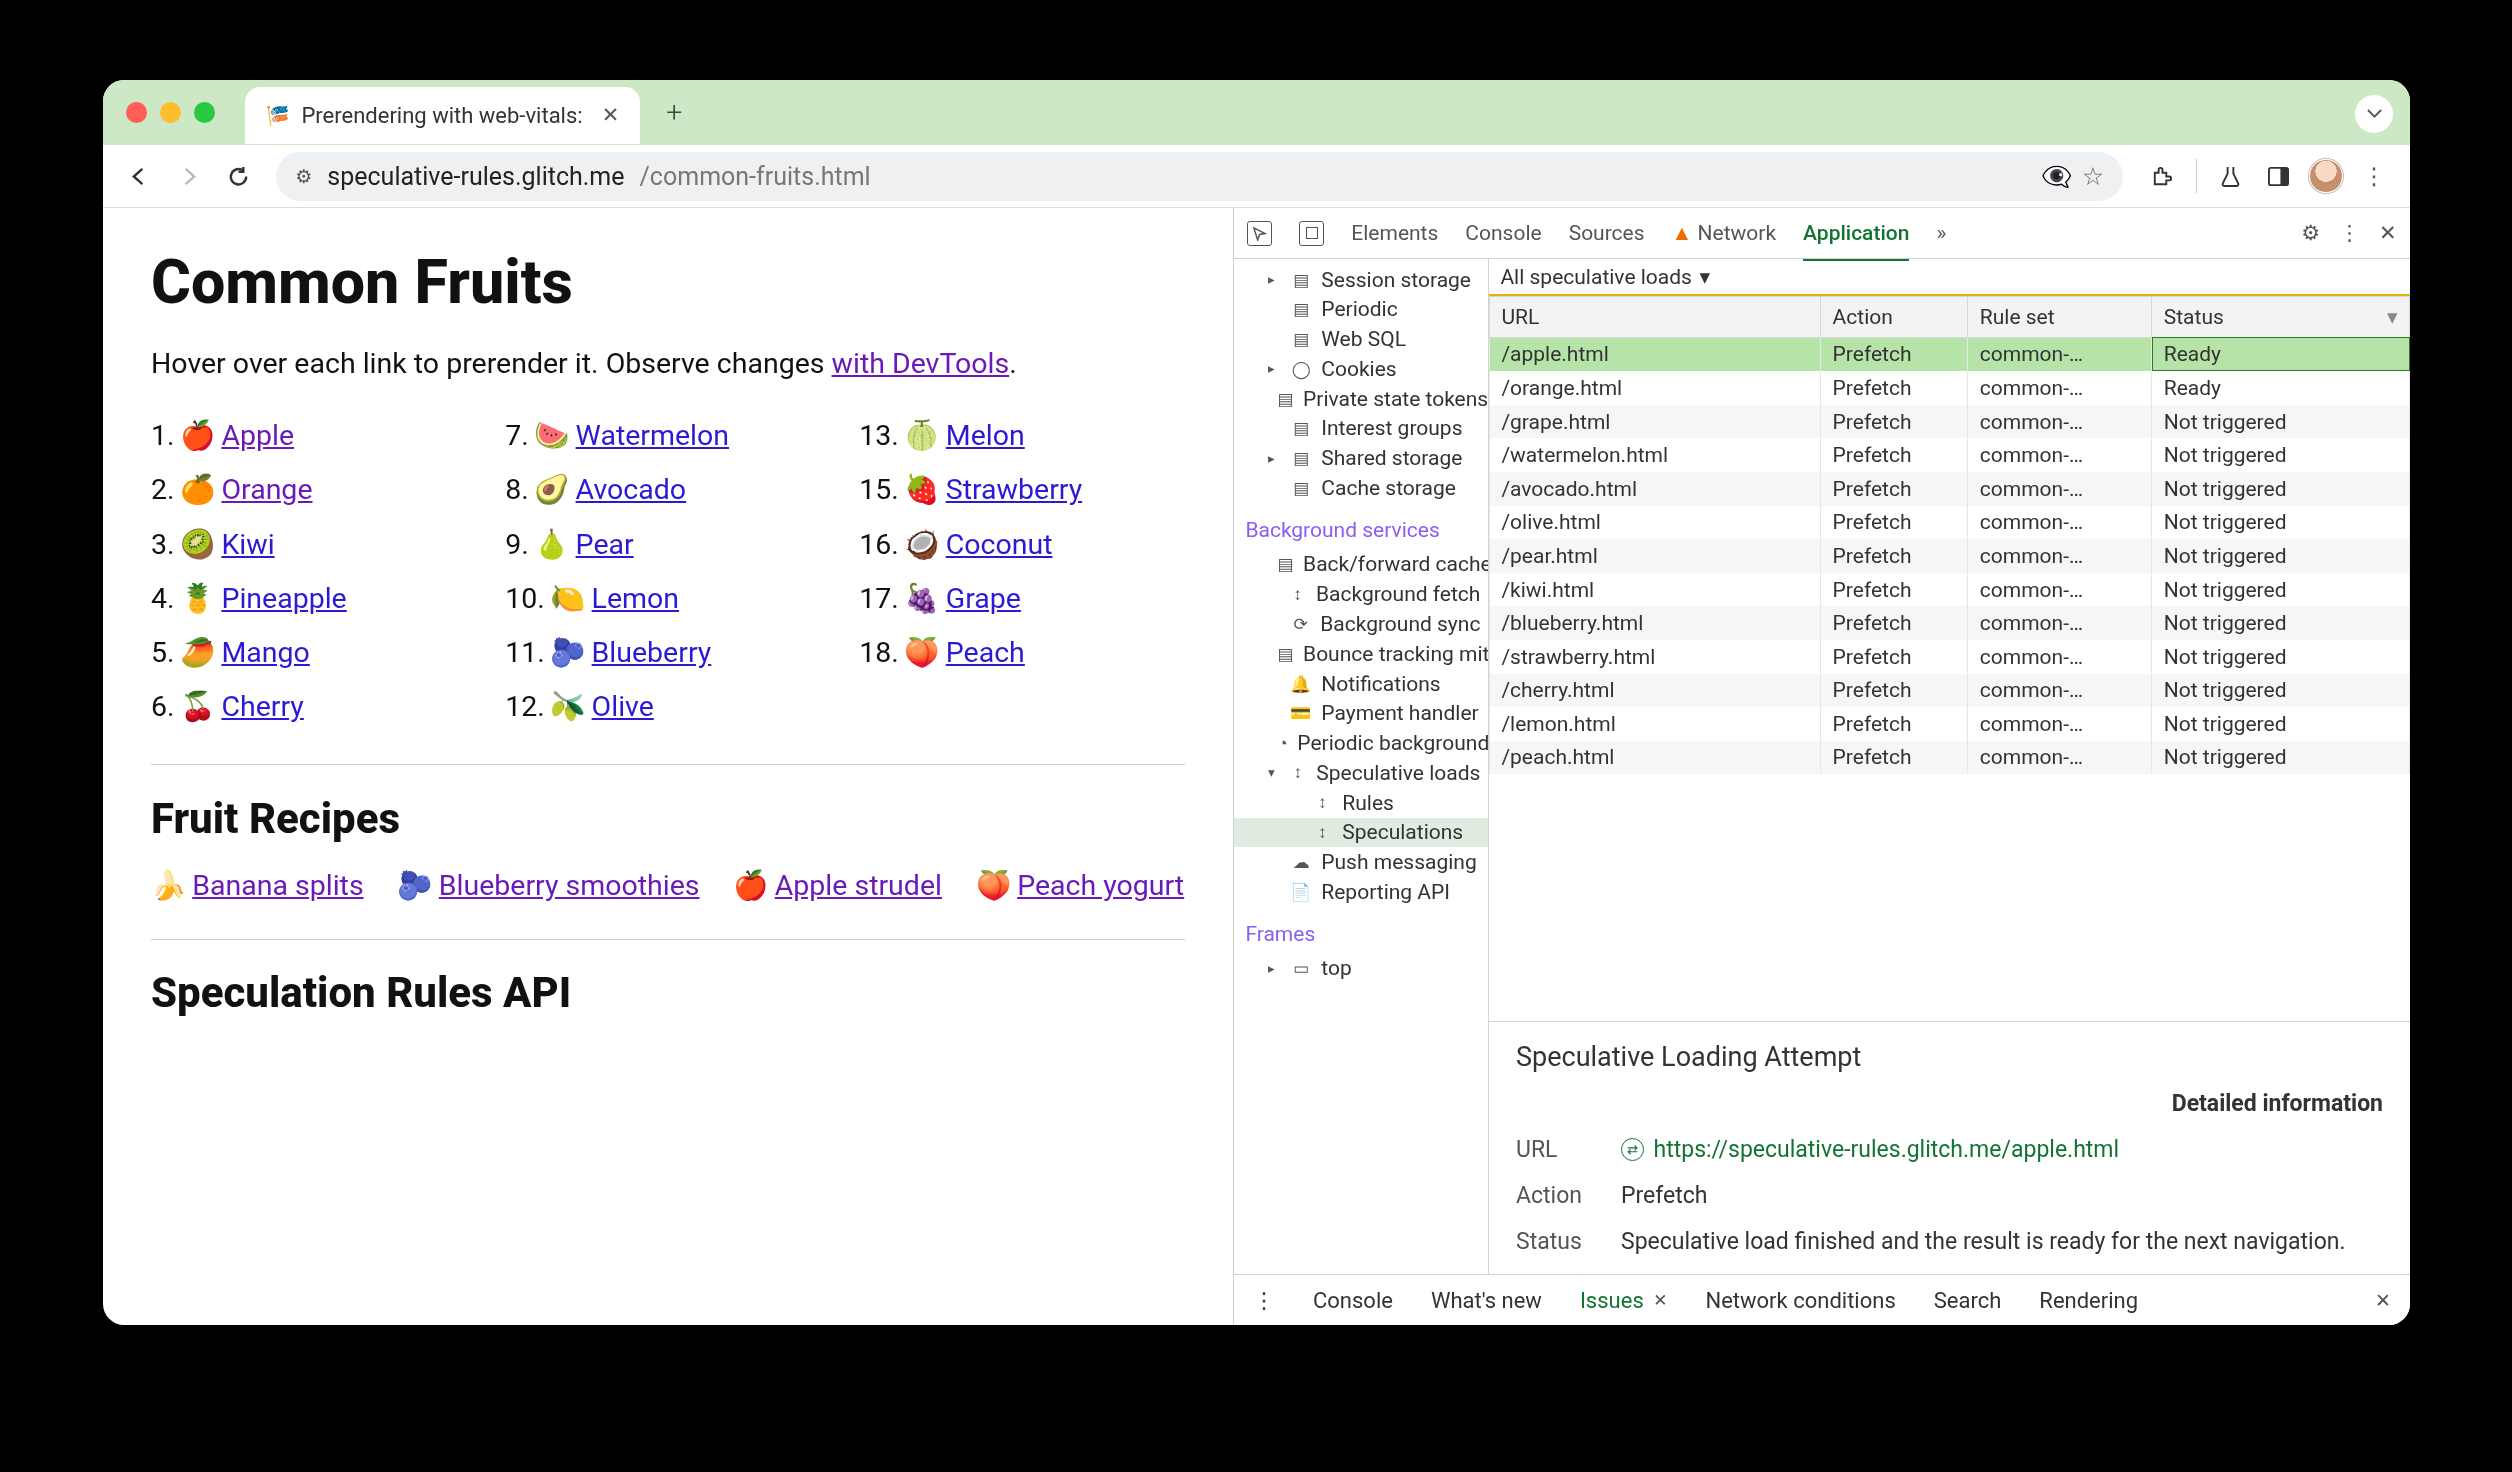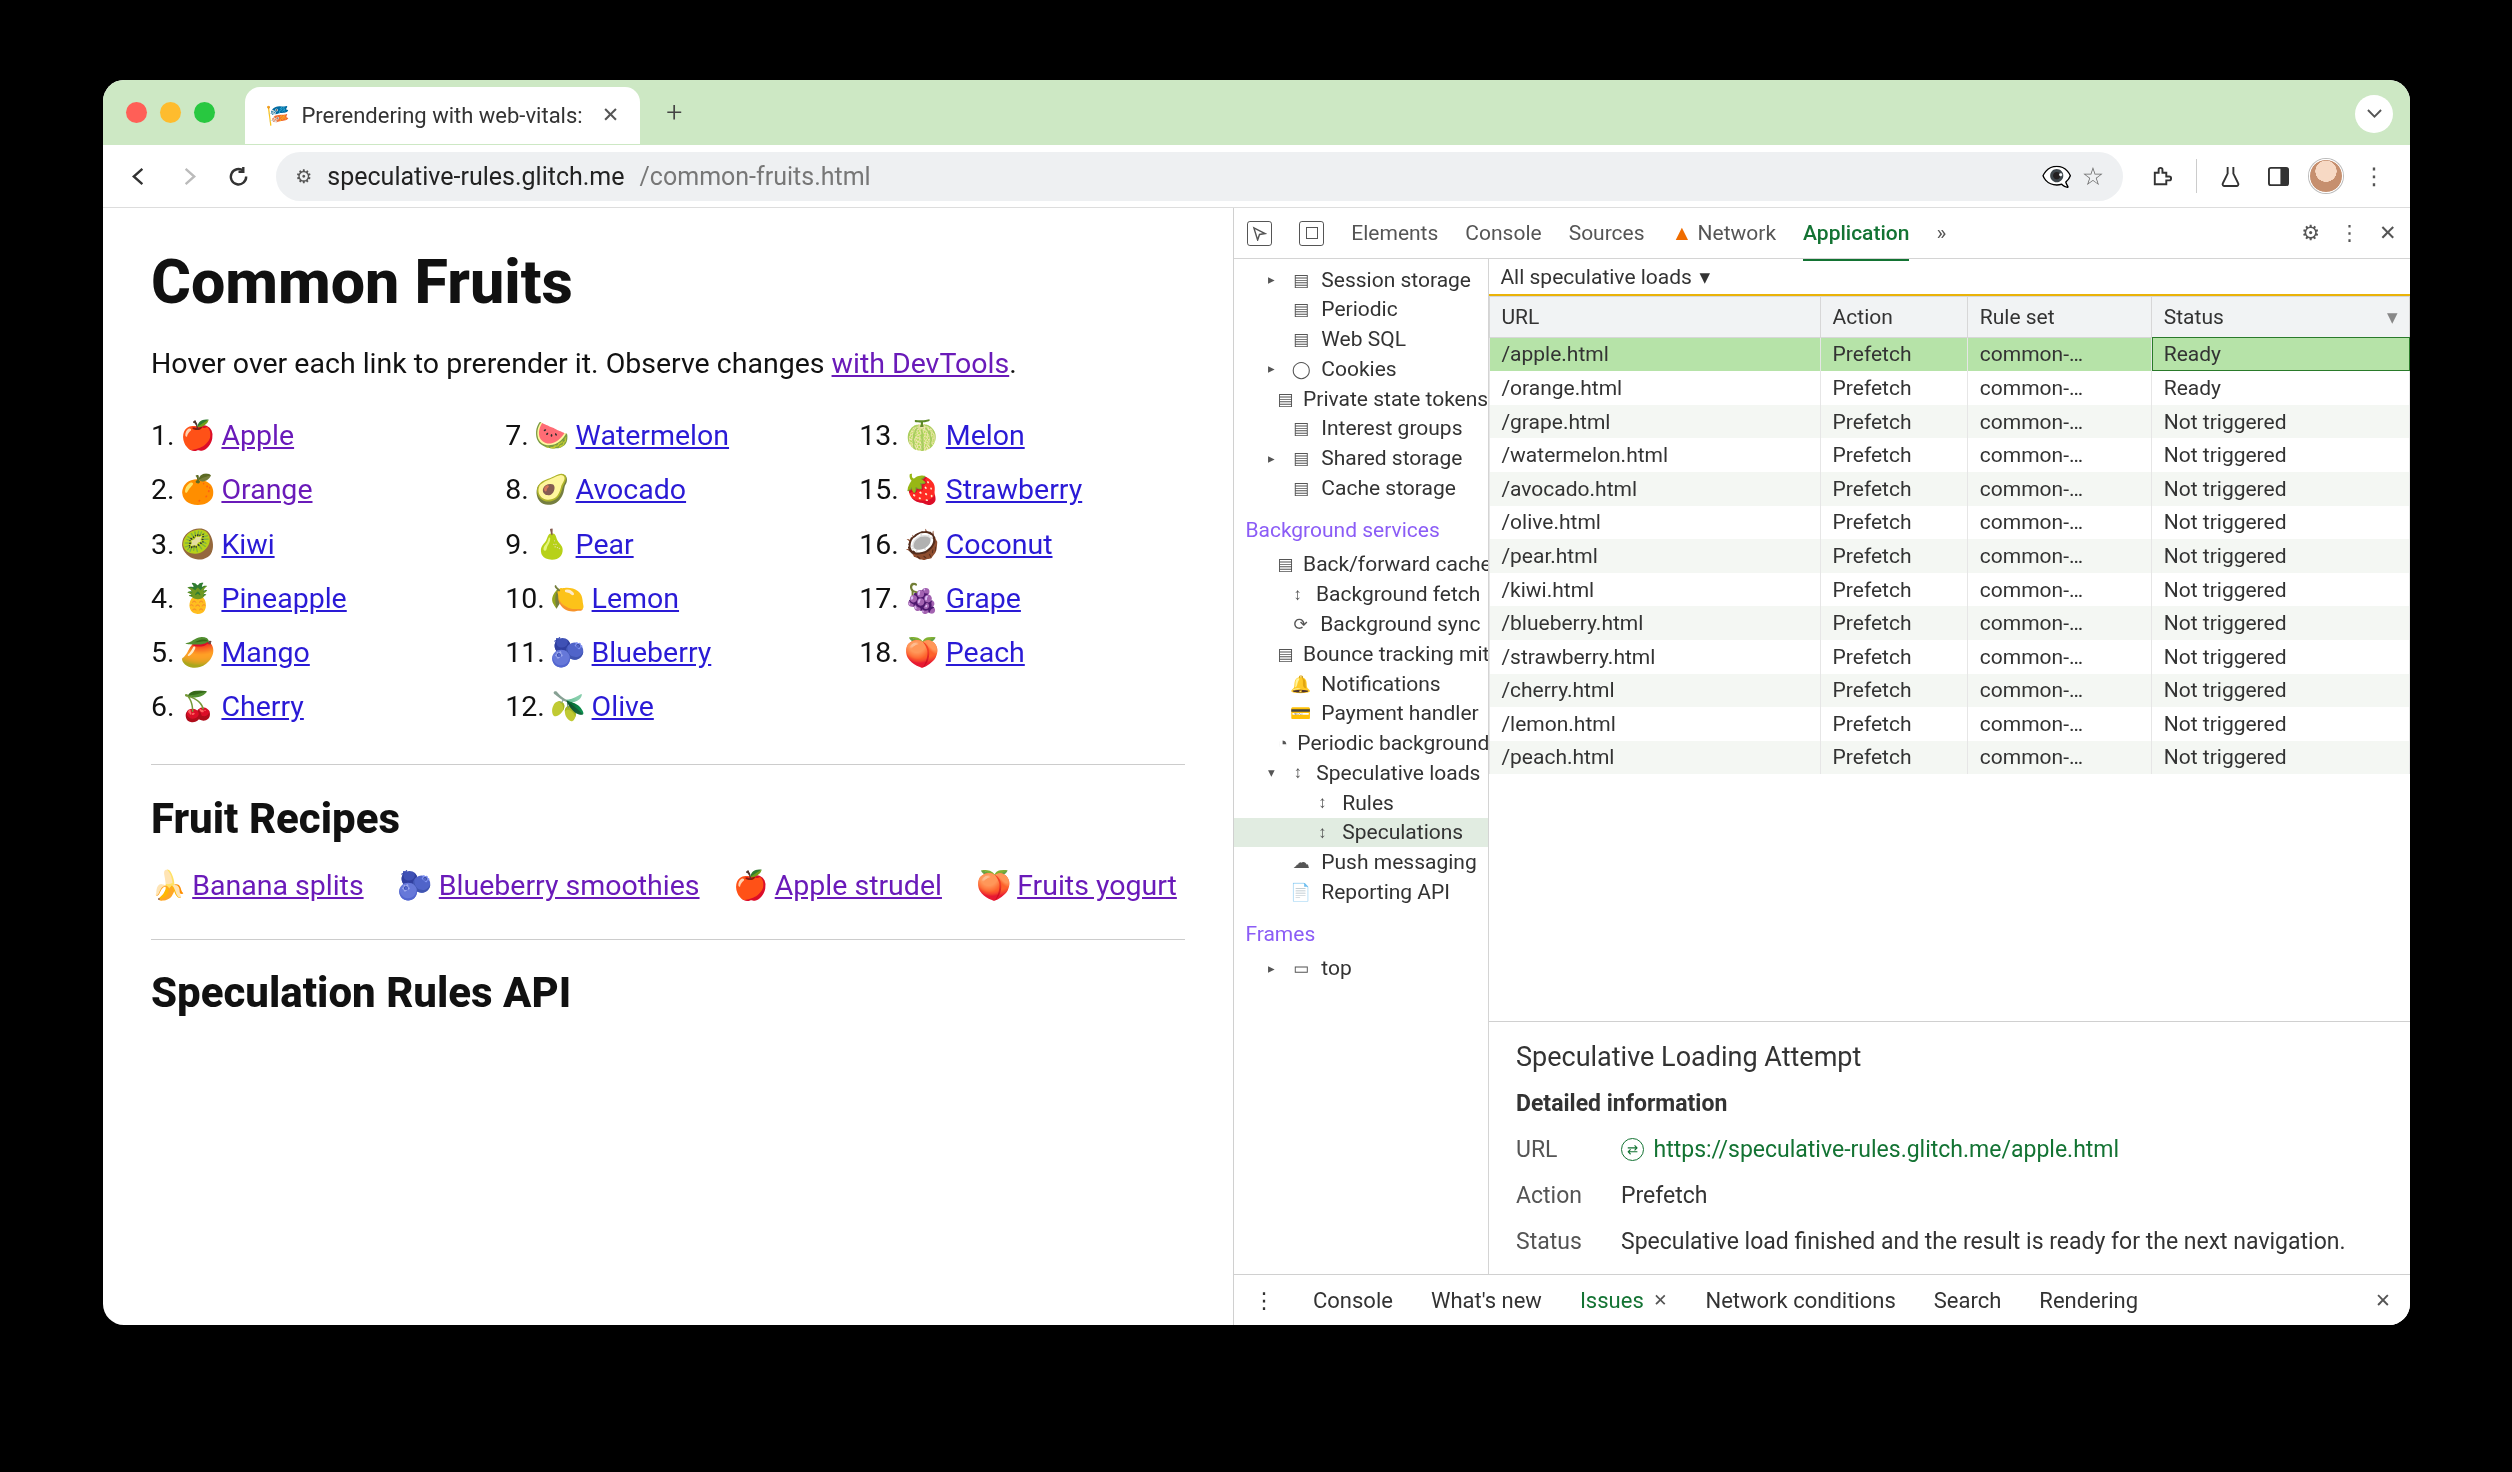--- a/index.html
+++ b/index.html
@@ -70,21 +70,21 @@
   .dt-table { flex:1; overflow:auto;}
   .dt-table table { width:100%; border-collapse:collapse; font-size:21px;}
   .dt-table th { text-align:left; font-weight:400; color:#333; background:#f1f3f4; padding:7.6px 11.4px; border:1px solid #d7d7d7; position:sticky; top:0;}
   .dt-table td { padding:4.8px 11.4px; border-left:1px solid #e6e6e6; border-right:1px solid #e6e6e6; white-space:nowrap; overflow:hidden; text-overflow:ellipsis;}
   .dt-table tbody tr:nth-child(odd) td { background:#f4f7f3;}
   .dt-table tbody tr:nth-child(even) td { background:#fff;}
   .dt-table tbody tr.sel td { background:#b6e3a8 !important; }
   .dt-table tbody tr.sel td:last-child { outline: 1.9px solid #2a7a2a; outline-offset:-1.9px;}
   .detail { border-top:1px solid #d0d0d0; padding:19px 27px; font-size:23px;}
   .detail h3{ font-size:27px; font-weight:400; margin-bottom:17px;}
-  .detail h4{ font-size:23px; font-weight:700; margin:9.5px 0 19px;}
+  .detail h4{ font-size:23px; font-weight:700; margin:9.5px 0 19px;text-align:right;}
   .kv { display:grid; grid-template-columns: 105px 1fr; row-gap:19px; align-items:start; font-size:23px;}
   .kv .k{ color:#555;}
   .kv .url{ color:#137333; display:flex; gap:9.5px; align-items:center;}
   .circ { width:23px; height:23px; border:1.9px solid #137333; border-radius:50%; display:inline-flex; align-items:center; justify-content:center; font-size:13.3px; color:#137333;}
 
   .drawer { height:51px; border-top:1px solid #d0d0d0; display:flex; align-items:center; gap:38px; padding:0 19px; font-size:22px; color:#333;}
   .drawer .active{ color:#137333; border-bottom:2.9px solid #137333; padding-bottom:13.3px; margin-bottom:-16px; font-weight:400;}
   .drawer .x{ margin-left:auto; color:#555; font-size:19px;}
   .drawer .xs{ color:#555; font-size:17px; margin-left:-28.5px;}
 
@@ -196,21 +196,21 @@
             <li><span class="num">17.</span><span class="emoji">🍇</span><a href="#" class="">Grape</a></li>
             <li><span class="num">18.</span><span class="emoji">🍑</span><a href="#" class="">Peach</a></li>
           </div>
         </ol>
       <hr class="sep">
       <h2>Fruit Recipes</h2>
       <div class="recipes" id="recipes">
           <span><span class="emoji">🍌</span><a href="#" class="visited">Banana splits</a></span>
           <span><span class="emoji">🫐</span><a href="#" class="visited">Blueberry smoothies</a></span>
           <span><span class="emoji">🍎</span><a href="#" class="visited">Apple strudel</a></span>
-          <span><span class="emoji">🍑</span><a href="#" class="visited">Fruits yogurt</a></span>
+          <span><span class="emoji">🍑</span><a href="#" class="visited">Peach yogurt</a></span>
         </div>
       <hr class="sep">
       <h2>Speculation Rules API</h2>
     </div>
 
     <div class="devtools">
       <div class="dt-tabs">
         <span class="sq">
             <svg width="15" height="15" viewBox="0 0 16 16">
               <path d="M2 2 L14 8 L8 9 L6 15z" stroke="#555" stroke-width="1.5" fill="none"></path>

